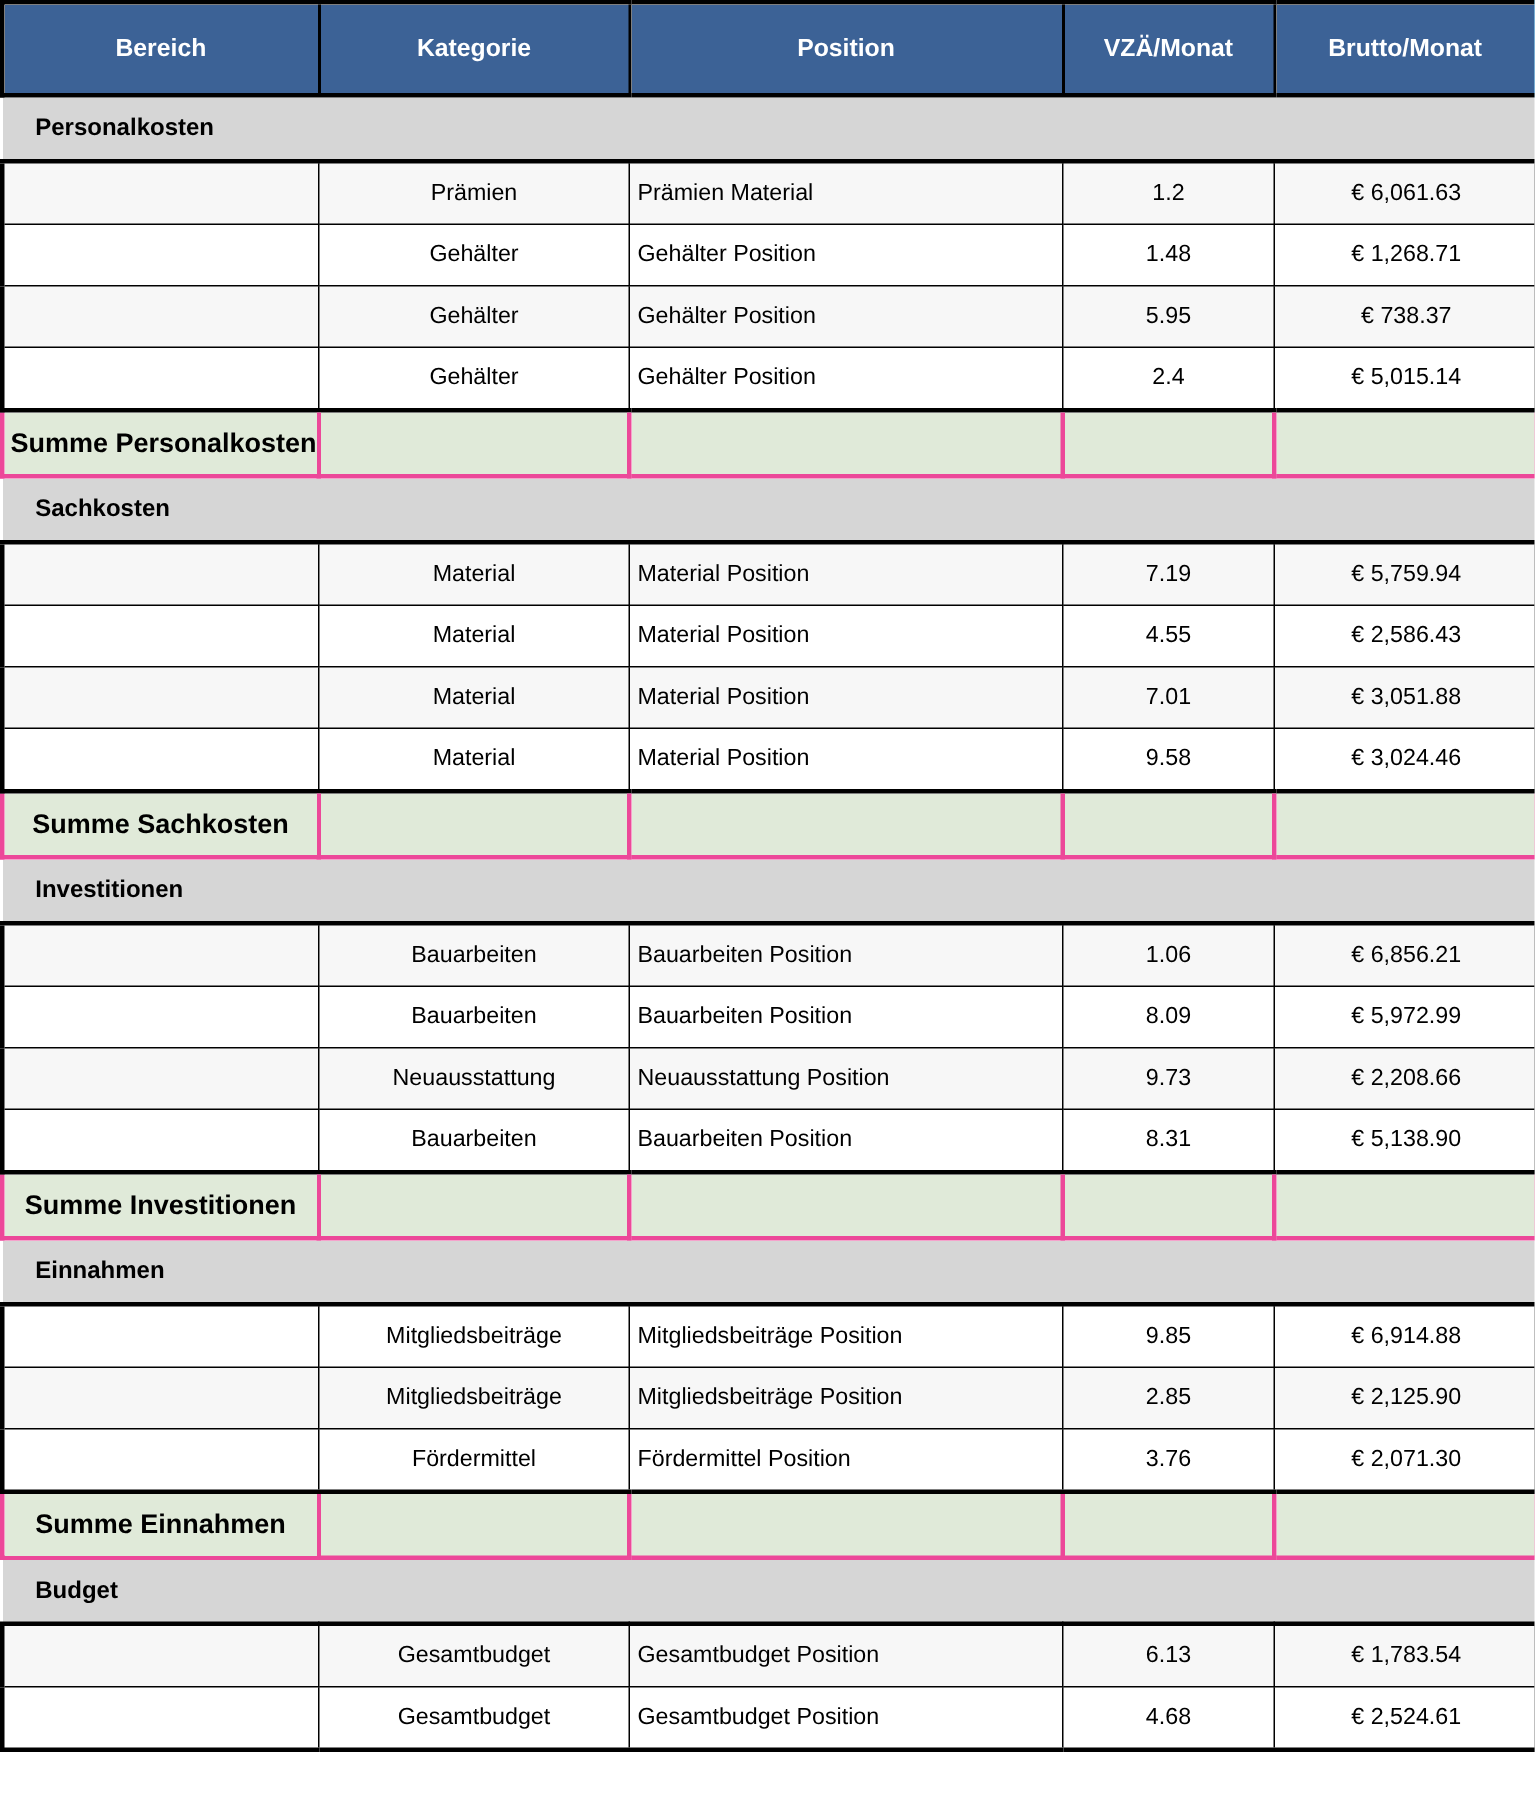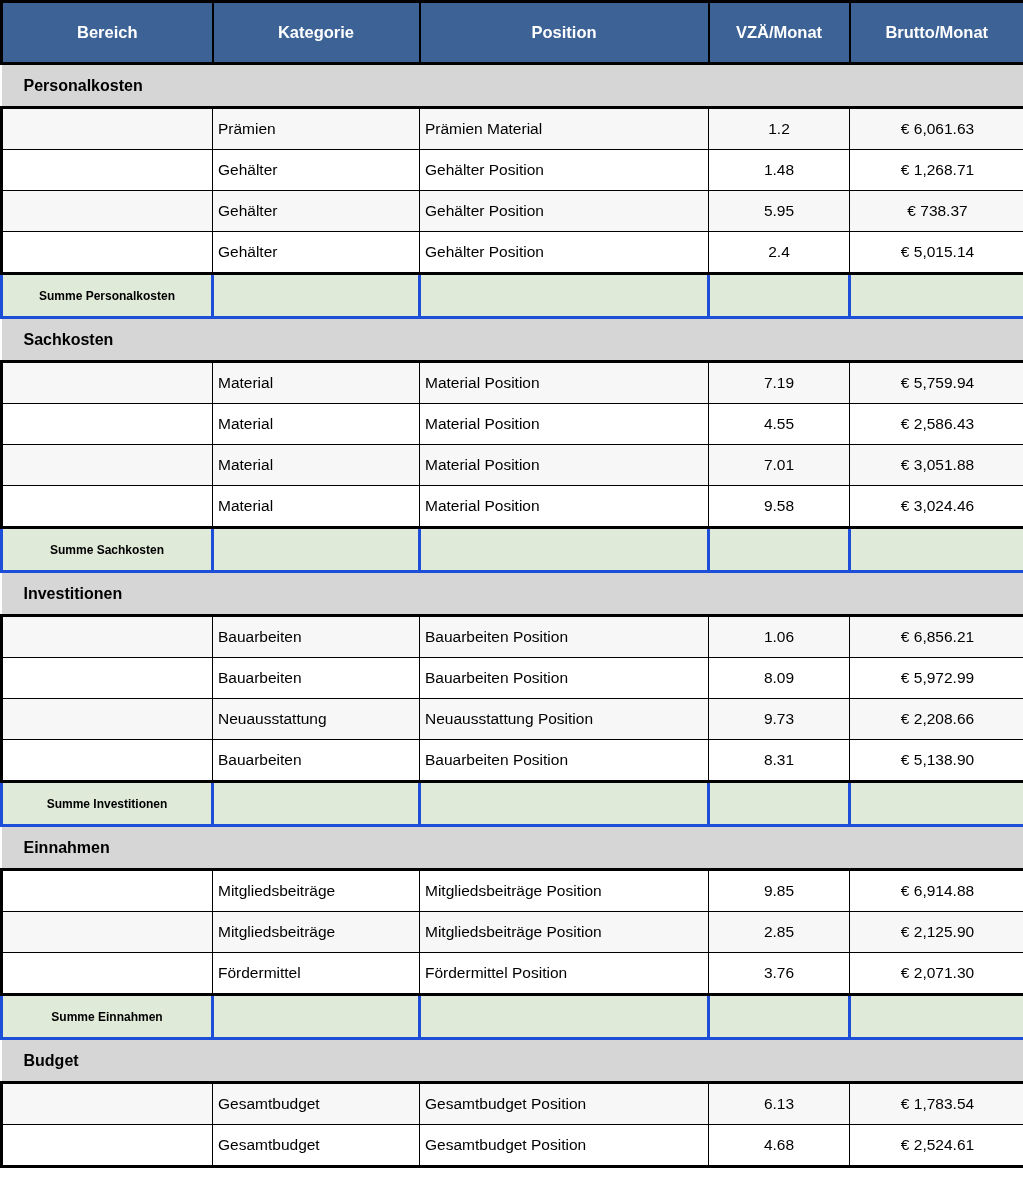--- a/index.html
+++ b/index.html
@@ -90,39 +90,39 @@
     white-space: nowrap;
     overflow: hidden;
   }
   tr.data-row td:first-child { border-left: 3px solid #000000; }
   tr.data-row td:last-child  { border-right: 3px solid #000000; }
 
   tr.data-row.odd  td { background: #f7f7f7; }
   tr.data-row.even td { background: #ffffff; }
 
   tr.data-row td.cell-bereich   { text-align: left; }
-  tr.data-row td.cell-kategorie { text-align: left; }
+  tr.data-row td.cell-kategorie { text-align: center; }
   tr.data-row td.cell-position  { text-align: left; }
   tr.data-row td.cell-vza       { text-align: center; }
   tr.data-row td.cell-brutto    { text-align: center; padding-right: 3px; }
 
   
   tr.data-row.first-in-block td { border-top: 3px solid #000000; }
   
   tr.data-row.last-in-block td { border-bottom: 3px solid #000000; }
 
   
   tr.summary-row td {
     background: #e0ead9;
     height: 41px;
     vertical-align: middle;
-    font-size: 12px;
+    font-size: 18px;
     font-weight: bold;
     color: #000000;
-    border: 3px solid #1d4ed8;
+    border: 3px solid #ec4899;
     padding: 0;
     white-space: nowrap;
     overflow: hidden;
   }
   tr.summary-row td.cell-bereich {
     text-align: right;
     position: relative;
   }
   tr.summary-row td.cell-bereich .sum-label {
     display: block;

